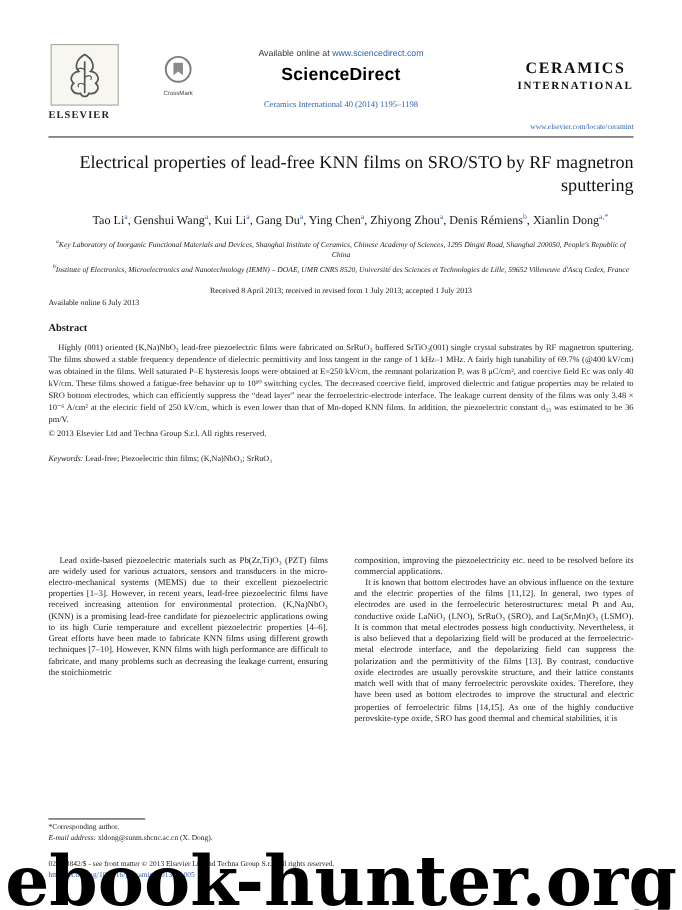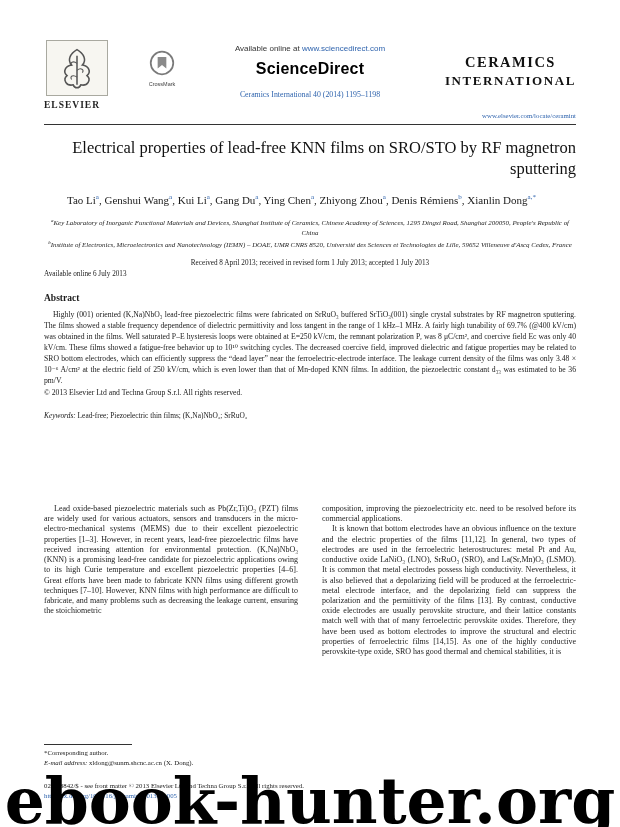--- a/index.html
+++ b/index.html
@@ -15,28 +15,28 @@
   .elsevier-word{margin-top:4px;font-size:9.5px;font-weight:bold;letter-spacing:1px;color:#222;}
   .crossmark{position:absolute;left:141px;top:50px;width:42px;text-align:center;}
   .crossmark-label{font-size:5.5px;color:#444;margin-top:1px;font-family:"Liberation Sans","DejaVu Sans",sans-serif;}
   .center-block{position:absolute;left:185px;top:44px;width:250px;text-align:center;}
   .avail{font-size:8px;font-family:"Liberation Sans","DejaVu Sans",sans-serif;color:#333;}
   .sd-logo{margin-top:7px;font-size:16px;font-weight:bold;
            font-family:"Liberation Sans","DejaVu Sans",sans-serif;color:#000;letter-spacing:0.2px;}
   .journal-ref{display:block;margin-top:12px;font-size:7.8px;}
   .journal-logo{position:absolute;right:44px;top:54px;text-align:center;color:#111;}
   .jl1{font-size:14.5px;font-weight:bold;letter-spacing:1.5px;}
-  .jl2{font-size:13px;font-weight:bold;letter-spacing:1.6px;margin-top:2px;}
+  .jl2{font-size:10px;font-weight:bold;letter-spacing:1.6px;margin-top:2px;}
   .journal-url{position:absolute;right:44px;top:112px;font-size:6.8px;}
   .rule{position:absolute;left:44px;right:44px;top:124px;border-top:1.2px solid #333;}
 
   
   .main{position:relative;margin:0 44px;padding-top:138px;}
   .title{font-size:16.5px;font-weight:400;text-align:right;line-height:1.25;color:#111;margin:0;}
-  .authors{max-width:486px;margin:14px auto 0;text-align:left;font-size:11px;line-height:1.4;}
+  .authors{max-width:486px;margin:14px auto 0;text-align:right;font-size:11px;line-height:1.4;}
   .authors sup{font-size:7px;color:#2e63ad;}
   .affil{margin-top:8px;font-size:6.9px;font-style:italic;text-align:center;line-height:1.4;color:#222;}
   .affil + .affil{margin-top:2px;}
   .affil sup{font-size:5px;}
   .dates{margin-top:8px;font-size:7.2px;text-align:center;line-height:1.4;}
   .dates2{margin-top:1px;font-size:7.2px;text-align:left;line-height:1.4;}
   .abstract{margin-top:14px;}
   .abstract h2{font-size:9.5px;font-weight:bold;margin:0;}
   .abs-text{margin:7px 0 0;font-size:7.7px;line-height:1.42;text-align:justify;text-indent:9px;}
   .abs-copy{margin:1px 0 0;font-size:7.7px;line-height:1.42;}

